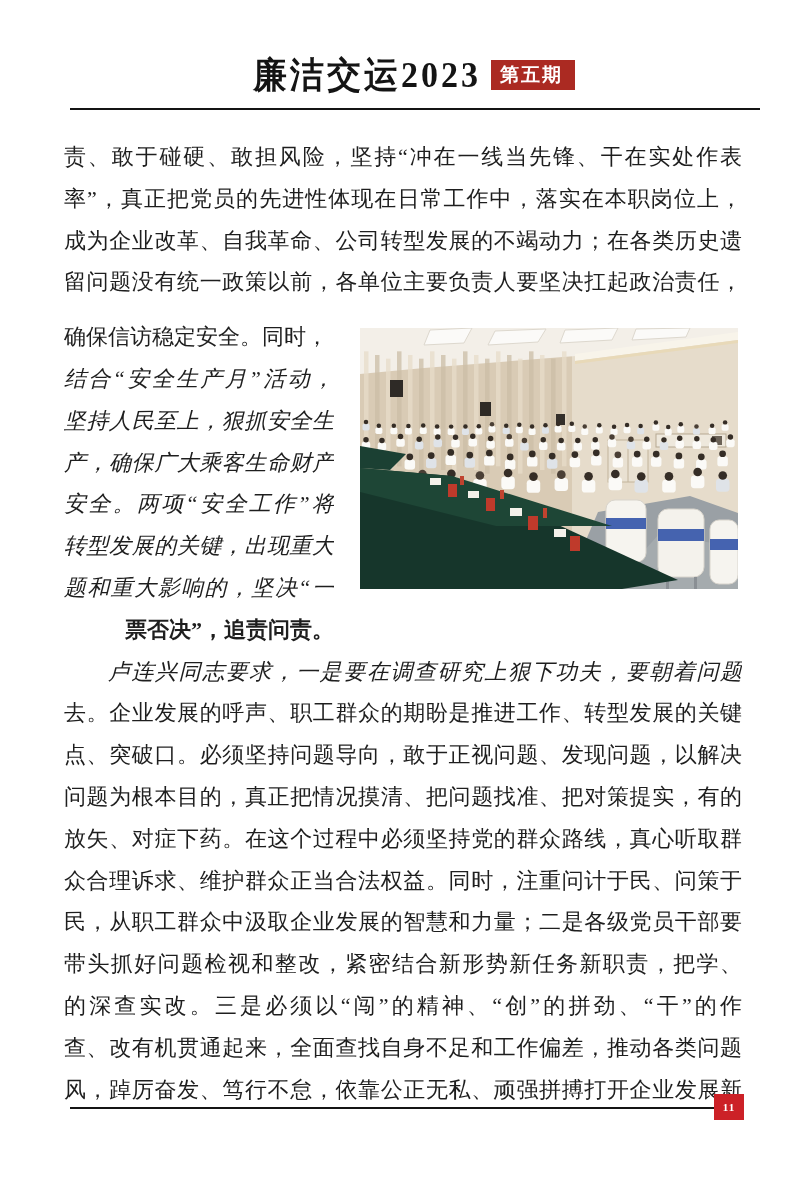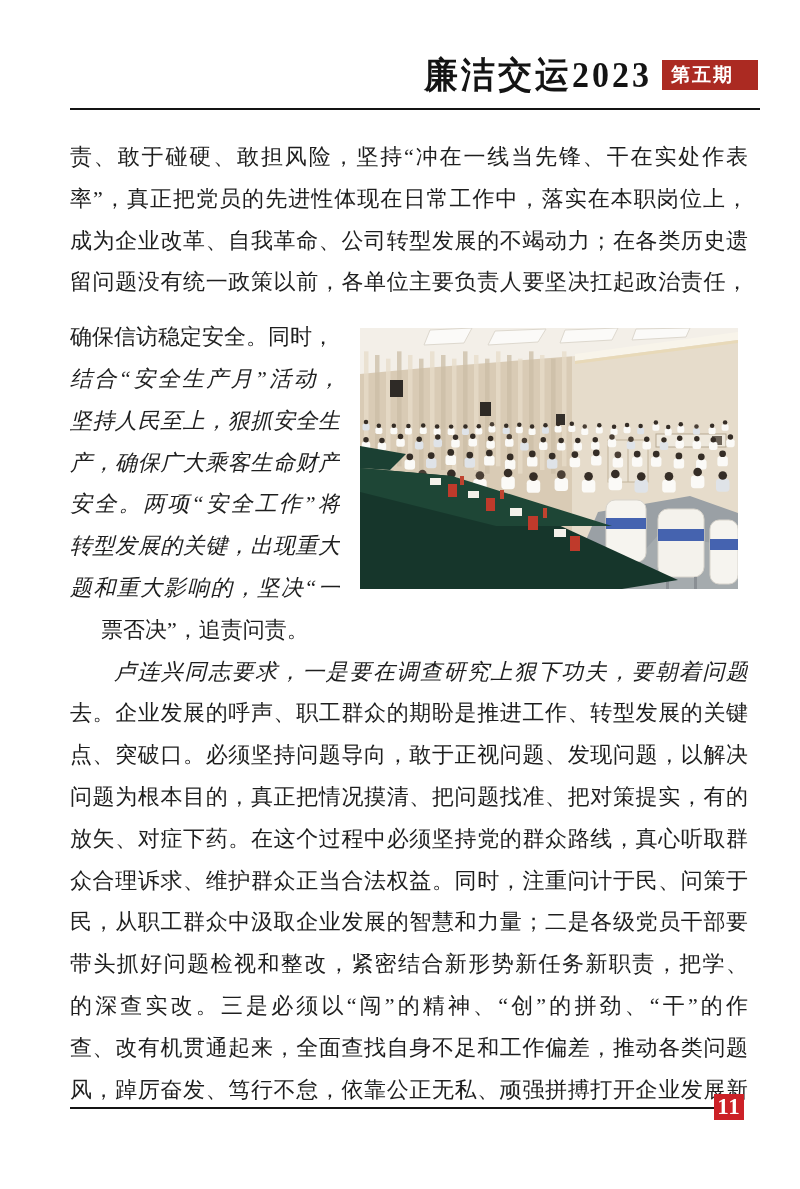--- a/index.html
+++ b/index.html
@@ -6,64 +6,64 @@
   .page{
     position:relative;
     width:800px;height:1189px;
     background:#ffffff;
     font-family:"Liberation Serif","DejaVu Serif",serif;
     overflow:hidden;
   }
   
   .masthead{
     position:absolute;top:58px;left:70px;right:42px;
-    display:flex;justify-content:flex-end;align-items:center;gap:10px;
+    display:flex;justify-content:center;align-items:center;gap:10px;
   }
   .masthead-title{
     font-weight:900;font-size:34px;color:#141414;
     letter-spacing:3px;line-height:1;
     transform:scaleY(1.05);
   }
   .issue-badge{
     background:#ab2a22;color:#ffffff;
     font-size:19px;font-weight:700;line-height:1;
-    padding:5px 24px 6px 9px;letter-spacing:2px;
+    padding:5px 12px 6px 9px;letter-spacing:2px;
   }
   .header-rule{
     position:absolute;top:108px;left:70px;width:690px;height:2px;
     background:#141414;
   }
   
   .bodytext{
-    position:absolute;left:70px;top:136px;width:678px;
+    position:absolute;left:64px;top:136px;width:678px;
     color:#1e1e1e;
   }
   .ln{
     height:41.8px;line-height:41.8px;font-size:22px;
     overflow:hidden;
   }
   .full{text-align:justify;text-align-last:justify;}
   .narrow{width:270px;text-align:justify;text-align-last:justify;font-style:italic;}
-  .narrow-end{width:270px;text-align:center;}
+  .narrow-end{width:270px;text-align:right;font-weight:bold;}
   .short{text-align:left;margin-top:13px;}
   .indent{padding-left:44px;font-style:italic;}
   
   .photo{
     position:absolute;left:360px;top:328px;width:378px;height:261px;
     overflow:hidden;background:#d9cbb5;
   }
   
   .footer-rule{
     position:absolute;top:1107px;left:70px;width:644px;height:2px;
     background:#141414;
   }
   .page-badge{
     position:absolute;top:1094px;left:714px;width:30px;height:26px;
     background:#cc2127;color:#ffffff;
-    font-size:23px;font-weight:700;
+    font-size:11px;font-weight:700;
     display:flex;align-items:center;justify-content:center;
     letter-spacing:1px;
   }
 </style>
 </head>
 <body>
 
 <div class="page">
 
   <div class="masthead">

